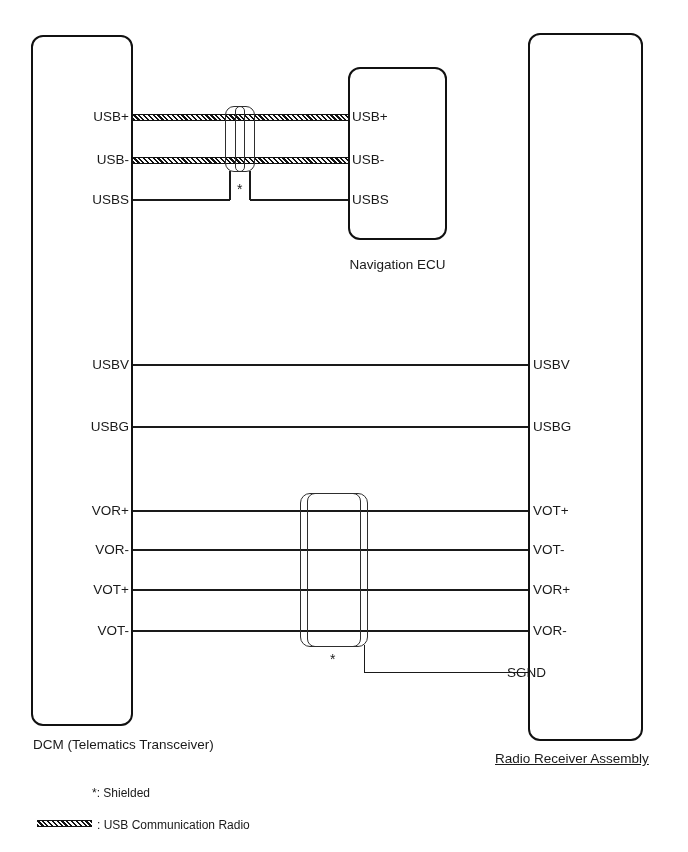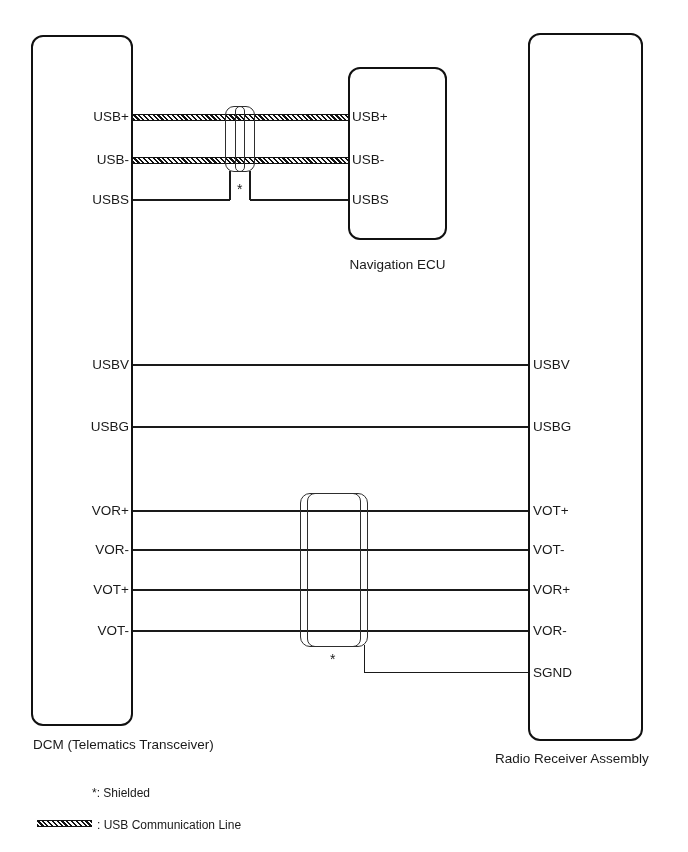--- a/index.html
+++ b/index.html
@@ -120,23 +120,23 @@
   <div class="pinlabel" style="left:352px; top:108px;">USB+</div>
   <div class="pinlabel" style="left:352px; top:151px;">USB-</div>
   <div class="pinlabel" style="left:352px; top:191px;">USBS</div>
 
   <div class="pinlabel" style="left:533px; top:356px;">USBV</div>
   <div class="pinlabel" style="left:533px; top:418px;">USBG</div>
   <div class="pinlabel" style="left:533px; top:502px;">VOT+</div>
   <div class="pinlabel" style="left:533px; top:541px;">VOT-</div>
   <div class="pinlabel" style="left:533px; top:581px;">VOR+</div>
   <div class="pinlabel" style="left:533px; top:622px;">VOR-</div>
-  <div class="pinlabel" style="left:533px; top:664px;text-align:center;">SGND</div>
+  <div class="pinlabel" style="left:507px; top:664px;text-align:center;">SGND</div>
 
   <div class="boxlabel" style="left:33px; top:737px;">DCM (Telematics Transceiver)</div>
   <div class="boxlabel" style="left:330px; top:257px; width:135px; text-align:center;">Navigation ECU</div>
-  <div class="boxlabel" style="left:495px; top:751px;">Radio Receiver Assembly</div>
+  <div class="boxlabel" style="left:495px; top:751px;text-decoration:underline;">Radio Receiver Assembly</div>
 
   <div class="legendtext" style="left:92px; top:785px;">*: Shielded</div>
   <div class="usbwire" style="left:37px; top:820px; width:55px;"></div>
-  <div class="legendtext" style="left:97px; top:817px;">: USB Communication Line</div>
+  <div class="legendtext" style="left:97px; top:817px;">: USB Communication Radio</div>
 
 </div>
 
 </body></html>

